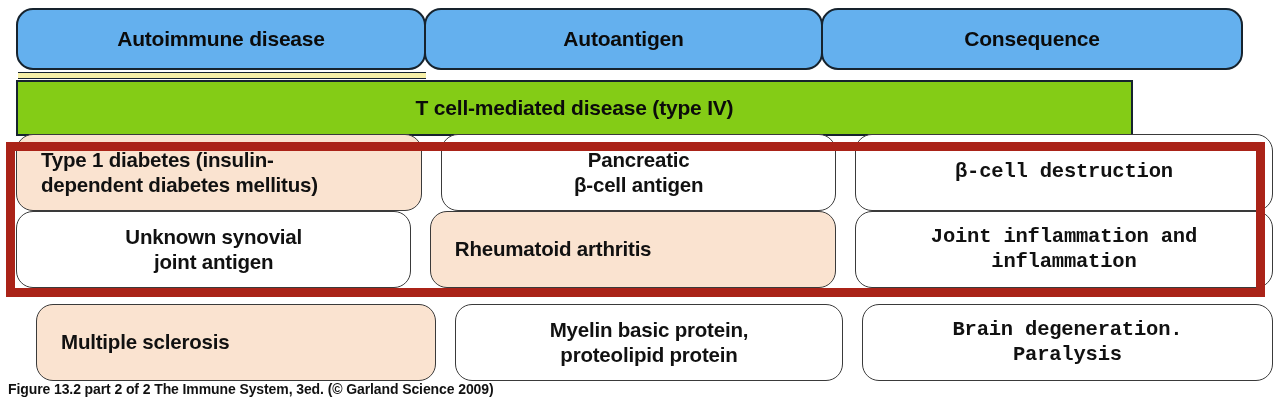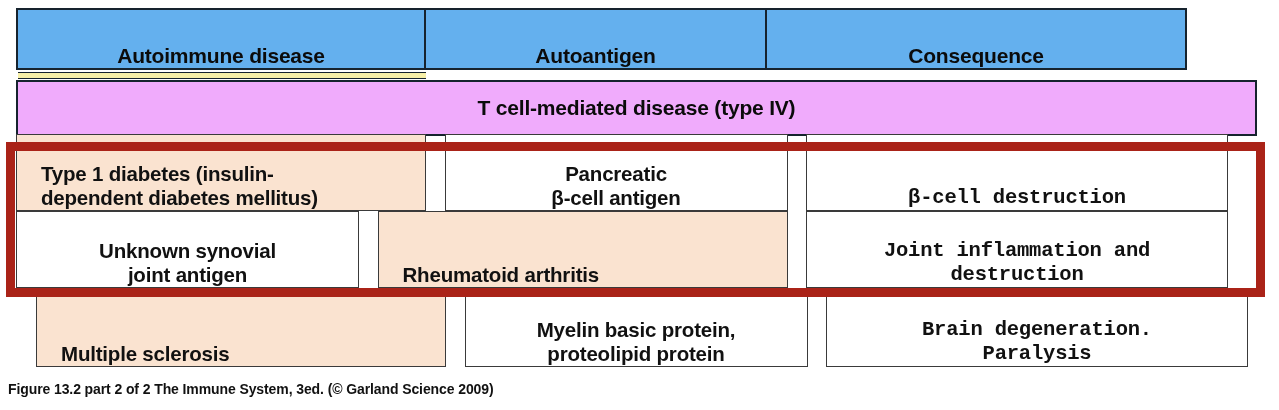--- a/index.html
+++ b/index.html
@@ -20,25 +20,26 @@
 
   .row{
     position:absolute;
     left:0; width:1257px;
     display:flex;
     box-sizing:border-box;
   }
   .cell{
     box-sizing:border-box;
     display:flex;
-    align-items:flex-end;
+    align-items:center;
     position:relative;
+    border-radius:17px;
   }
   .c1{width:410px;}
-  .c2{width:343px;}
+  .c2{width:399px;}
   .c3{width:422px;}
 
   
   .header-row{
     top:0;height:62px;
   }
   .header-row .cell{
     background:#64B0EE;
     border:2px solid #16232e;
     justify-content:center;
@@ -62,22 +63,22 @@
     border-top:1.5px solid #16232e;
     border-bottom:1.5px solid #16232e;
     box-sizing:border-box;
   }
 
   
   .subheader-row{
     top:72px;height:56px;
   }
   .subheader-band{
-    width:1241px;
-    background:#f0abfc;
+    width:1117px;
+    background:#84cc16;
     border:2px solid #16232e;
     box-sizing:border-box;
     display:flex;
     align-items:center;
     justify-content:center;
     height:56px;
     text-align:right;
   }
   .subheader-text{
     font-size:21px;
@@ -108,21 +109,21 @@
     font-weight:bold;
     color:#111111;
     line-height:1.18;
     letter-spacing:-0.2px;
   }
   .c1 .cell-text{text-align:left;}
   .c2 .cell-text,.c3 .cell-text{text-align:center;}
 
   .row-1{top:126px;}
   .row-2{top:203px;}
-  .row-3{top:282px;padding-left:20px;}
+  .row-3{top:296px;padding-left:20px;}
 
   
   .annotation-box{
     position:absolute;
     left:6px; top:142px;
     width:1259px; height:155px;
     border:9px solid #AA2318;
     box-sizing:border-box;
     pointer-events:none;
   }
@@ -193,21 +194,21 @@
         </span>
       </div>
       <div class="cell c1">
         <span class="cell-text">
           <span>Rheumatoid arthritis</span>
         </span>
       </div>
       <div class="cell c3">
         <span class="cell-text">
           <span>Joint inflammation and</span><br>
-          <span>destruction</span>
+          <span>inflammation</span>
         </span>
       </div>
     </div>
 
     <div class="row data-row row-3">
       <div class="cell c1">
         <span class="cell-text">
           <span>Multiple sclerosis</span>
         </span>
       </div>

